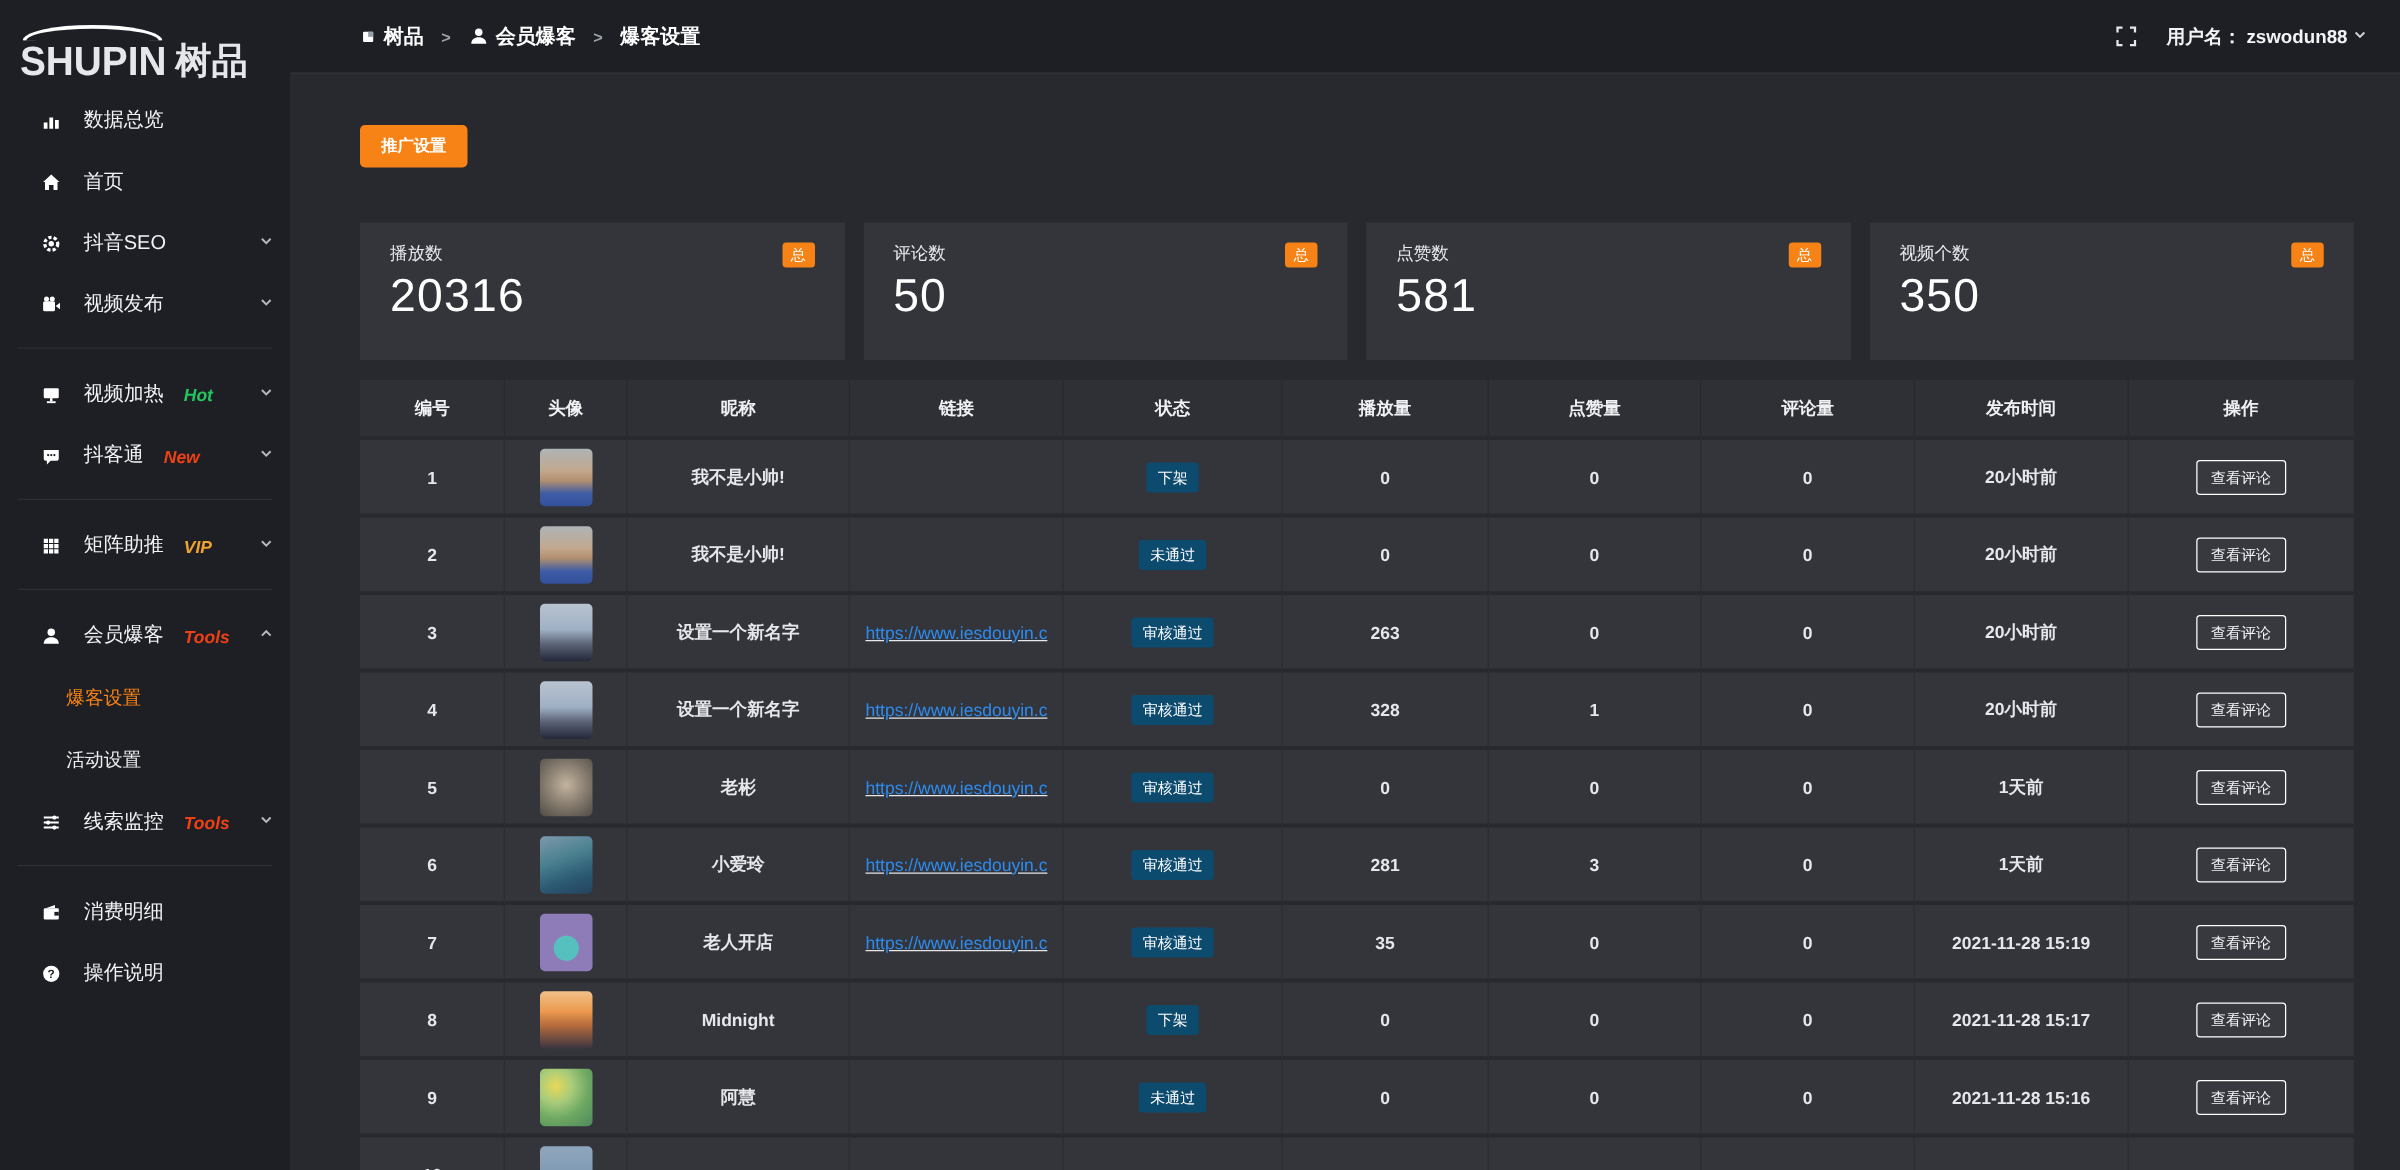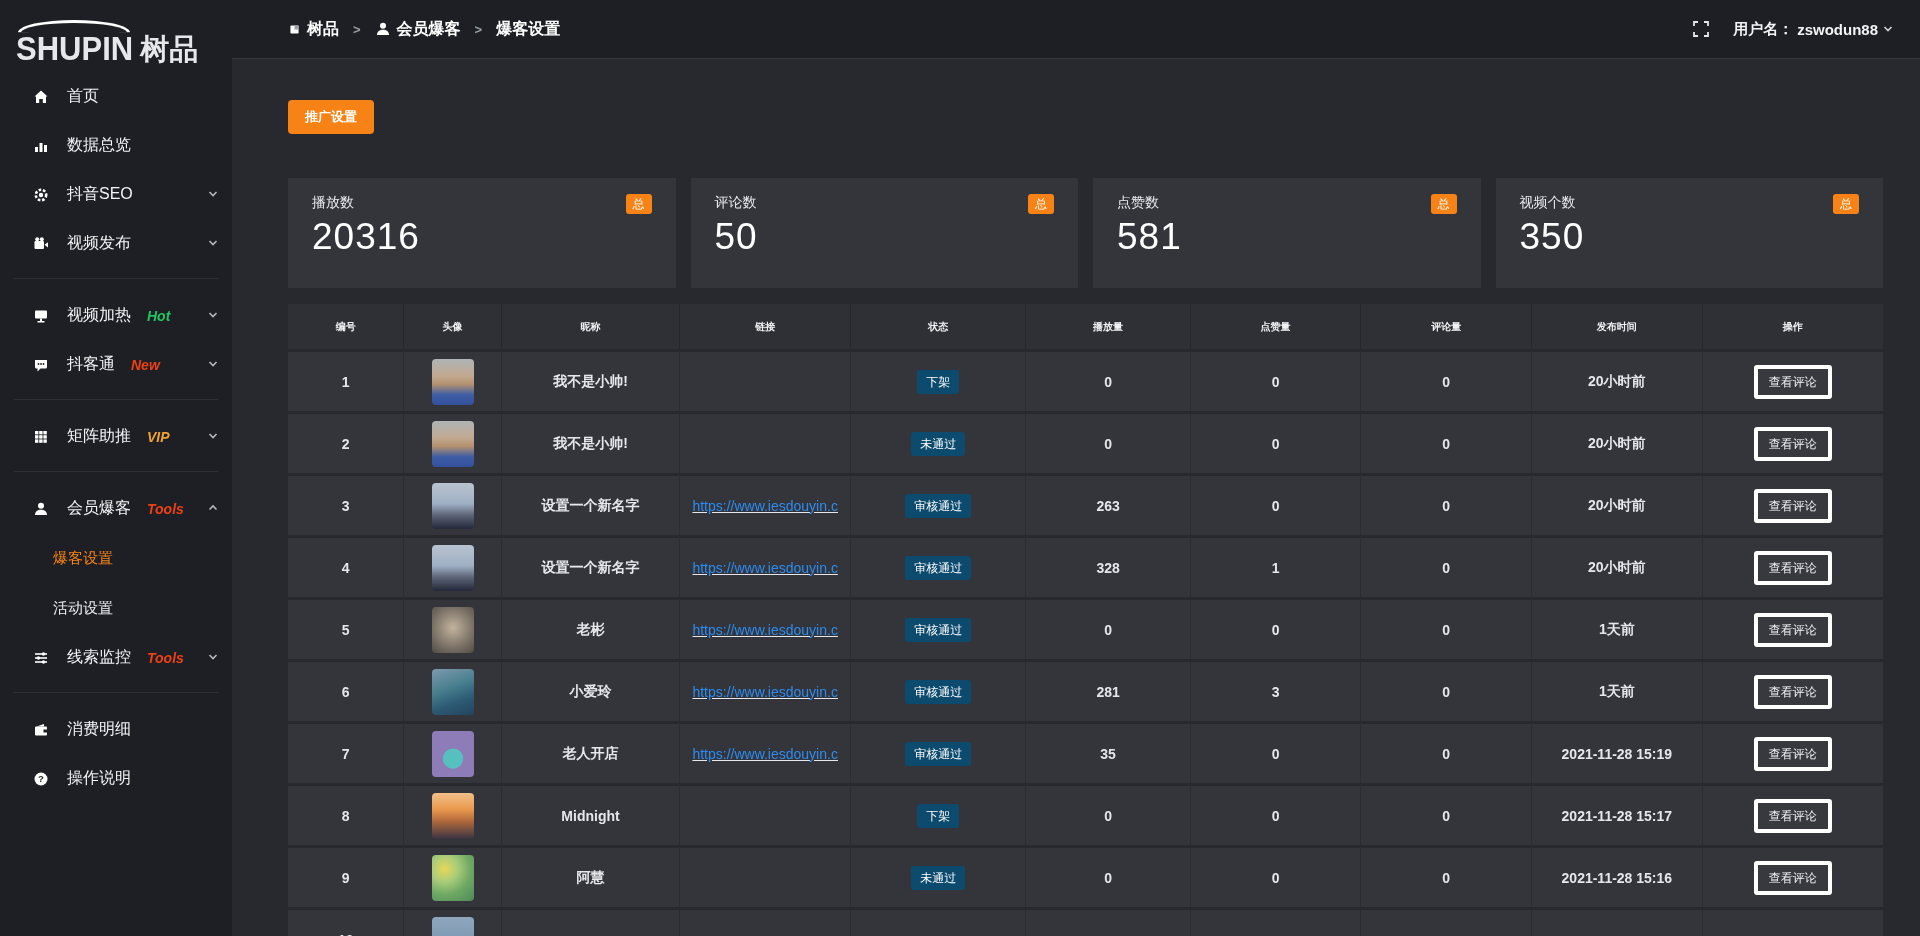--- a/index.html
+++ b/index.html
@@ -40,32 +40,32 @@
     padding:8px 17px; border-radius:4px; border:none; cursor:pointer; font-family:inherit; }
   .cards { display:flex; gap:15px; margin-top:44px; }
   .card { flex:1; height:110px; background:#33353b; position:relative; padding:16px 24px; }
   .card-label { font-size:14px; color:#e8eaed; }
   .card-value { font-size:37px; font-weight:500; color:#fff; margin-top:4px; letter-spacing:1px; }
   .card-badge { position:absolute; top:16px; right:24px; background:#f78316; color:#fff;
     font-size:12px; padding:4px 7px; border-radius:3px; line-height:1; }
   
   .tblwrap { margin-top:16px; }
   table { width:100%; table-layout:fixed; border-collapse:separate; border-spacing:0; }
-  th { height:45px; background:#2e3036; font-size:10px; font-weight:bold; color:#f0f1f3; border-right:1px solid #26282c; }
+  th { height:45px; background:#2e3036; font-size:14px; font-weight:bold; color:#f0f1f3; border-right:1px solid #26282c; }
   th:last-child { border-right:none; }
   td { height:62px; background:#33353b; text-align:center; vertical-align:middle;
     font-size:14px; font-weight:bold; color:#e5e7ea; border-top:3px solid #27292e;
     border-right:1px solid #2b2d32; overflow:hidden; white-space:nowrap; }
   td:last-child { border-right:none; }
   td.linkcell { font-weight:normal; padding:0 4px;text-decoration:underline; }
   td.linkcell a { color:#2d8cf0; text-decoration:none; font-size:14px; }
   .avatar { width:42px; height:46px; border-radius:4px; margin:0 auto; }
   .status-badge { display:inline-block; background:#0c4a6e; color:#fff; font-size:12px;
     font-weight:normal; padding:6px 9px; border-radius:3px; line-height:1; }
-  .act-btn { display:inline-block; background:#37393f; border:4px solid #ffffff; color:#f2f3f5;
+  .act-btn { display:inline-block; background:#37393f; border:1px solid #ffffff; color:#f2f3f5;
     font-size:12px; font-weight:normal; padding:7px 11px; border-radius:3px; cursor:pointer; font-family:inherit; line-height:1; }
   
   .av-boy    { background:linear-gradient(180deg,#aeb4b6 0%,#c2a88e 38%,#b3906f 55%,#3e5da6 78%,#33509c 100%); }
   .av-city   { background:linear-gradient(180deg,#b9c3d0 0%,#9fb0c4 45%,#5d6477 70%,#23283a 100%); }
   .av-man    { background:radial-gradient(circle at 50% 45%,#c3b49e 0%,#8d8274 45%,#4e4a44 100%); }
   .av-teal   { background:linear-gradient(160deg,#7e99ad 0%,#49808f 40%,#2c5a74 70%,#23445e 100%); }
   .av-purple { background:radial-gradient(circle at 50% 60%,#55c0bd 0%,#55c0bd 28%,#8d7cb7 30%,#8d7cb7 100%); }
   .av-sunset { background:linear-gradient(180deg,#f2c089 0%,#eb9a4e 35%,#b46a3c 60%,#3a3442 100%); }
   .av-green  { background:radial-gradient(circle at 30% 30%,#e8d858 0%,#a9cc7a 30%,#6ea863 60%,#4c8a5a 100%); }
   .av-blue   { background:linear-gradient(180deg,#8fa7bd 0%,#6f8cab 100%); }
@@ -78,34 +78,34 @@
     <div class="logo-en">
       <span class="logo-arc"></span>
       <span>SHUPIN</span>
     </div>
     <div class="logo-cn">树品</div>
   </div>
   <nav class="nav" id="nav">
       <div class="nav-item">
         <span class="nicon">
           <svg width="16" height="16" viewBox="0 0 16 16" fill="#fff" xmlns="http://www.w3.org/2000/svg">
-            <path d="M8 1.5 14.5 7.5 13 7.5 13 14 9.8 14 9.8 10 6.2 10 6.2 14 3 14 3 7.5 1.5 7.5Z"></path>
-          </svg>
-        </span>
-        <span class="nav-label">首页</span>
-      </div>
-      <div class="nav-item">
-        <span class="nicon">
-          <svg width="16" height="16" viewBox="0 0 16 16" fill="#fff" xmlns="http://www.w3.org/2000/svg">
             <rect x="2" y="9" width="3" height="5"></rect>
             <rect x="6.5" y="5" width="3" height="9"></rect>
             <rect x="11" y="7" width="3" height="7"></rect>
           </svg>
         </span>
         <span class="nav-label">数据总览</span>
+      </div>
+      <div class="nav-item">
+        <span class="nicon">
+          <svg width="16" height="16" viewBox="0 0 16 16" fill="#fff" xmlns="http://www.w3.org/2000/svg">
+            <path d="M8 1.5 14.5 7.5 13 7.5 13 14 9.8 14 9.8 10 6.2 10 6.2 14 3 14 3 7.5 1.5 7.5Z"></path>
+          </svg>
+        </span>
+        <span class="nav-label">首页</span>
       </div>
       <div class="nav-item">
         <span class="nicon">
           <svg width="16" height="16" viewBox="0 0 16 16" fill="#fff" xmlns="http://www.w3.org/2000/svg">
             <circle cx="8" cy="8" r="5.2" fill="none" stroke="#fff" stroke-width="2.6" stroke-dasharray="2.6 1.7"></circle>
             <circle cx="8" cy="8" r="2.2"></circle>
           </svg>
         </span>
         <span class="nav-label">抖音SEO</span>
         <span class="nav-chev"><svg width="12" height="12" viewBox="0 0 12 12">

